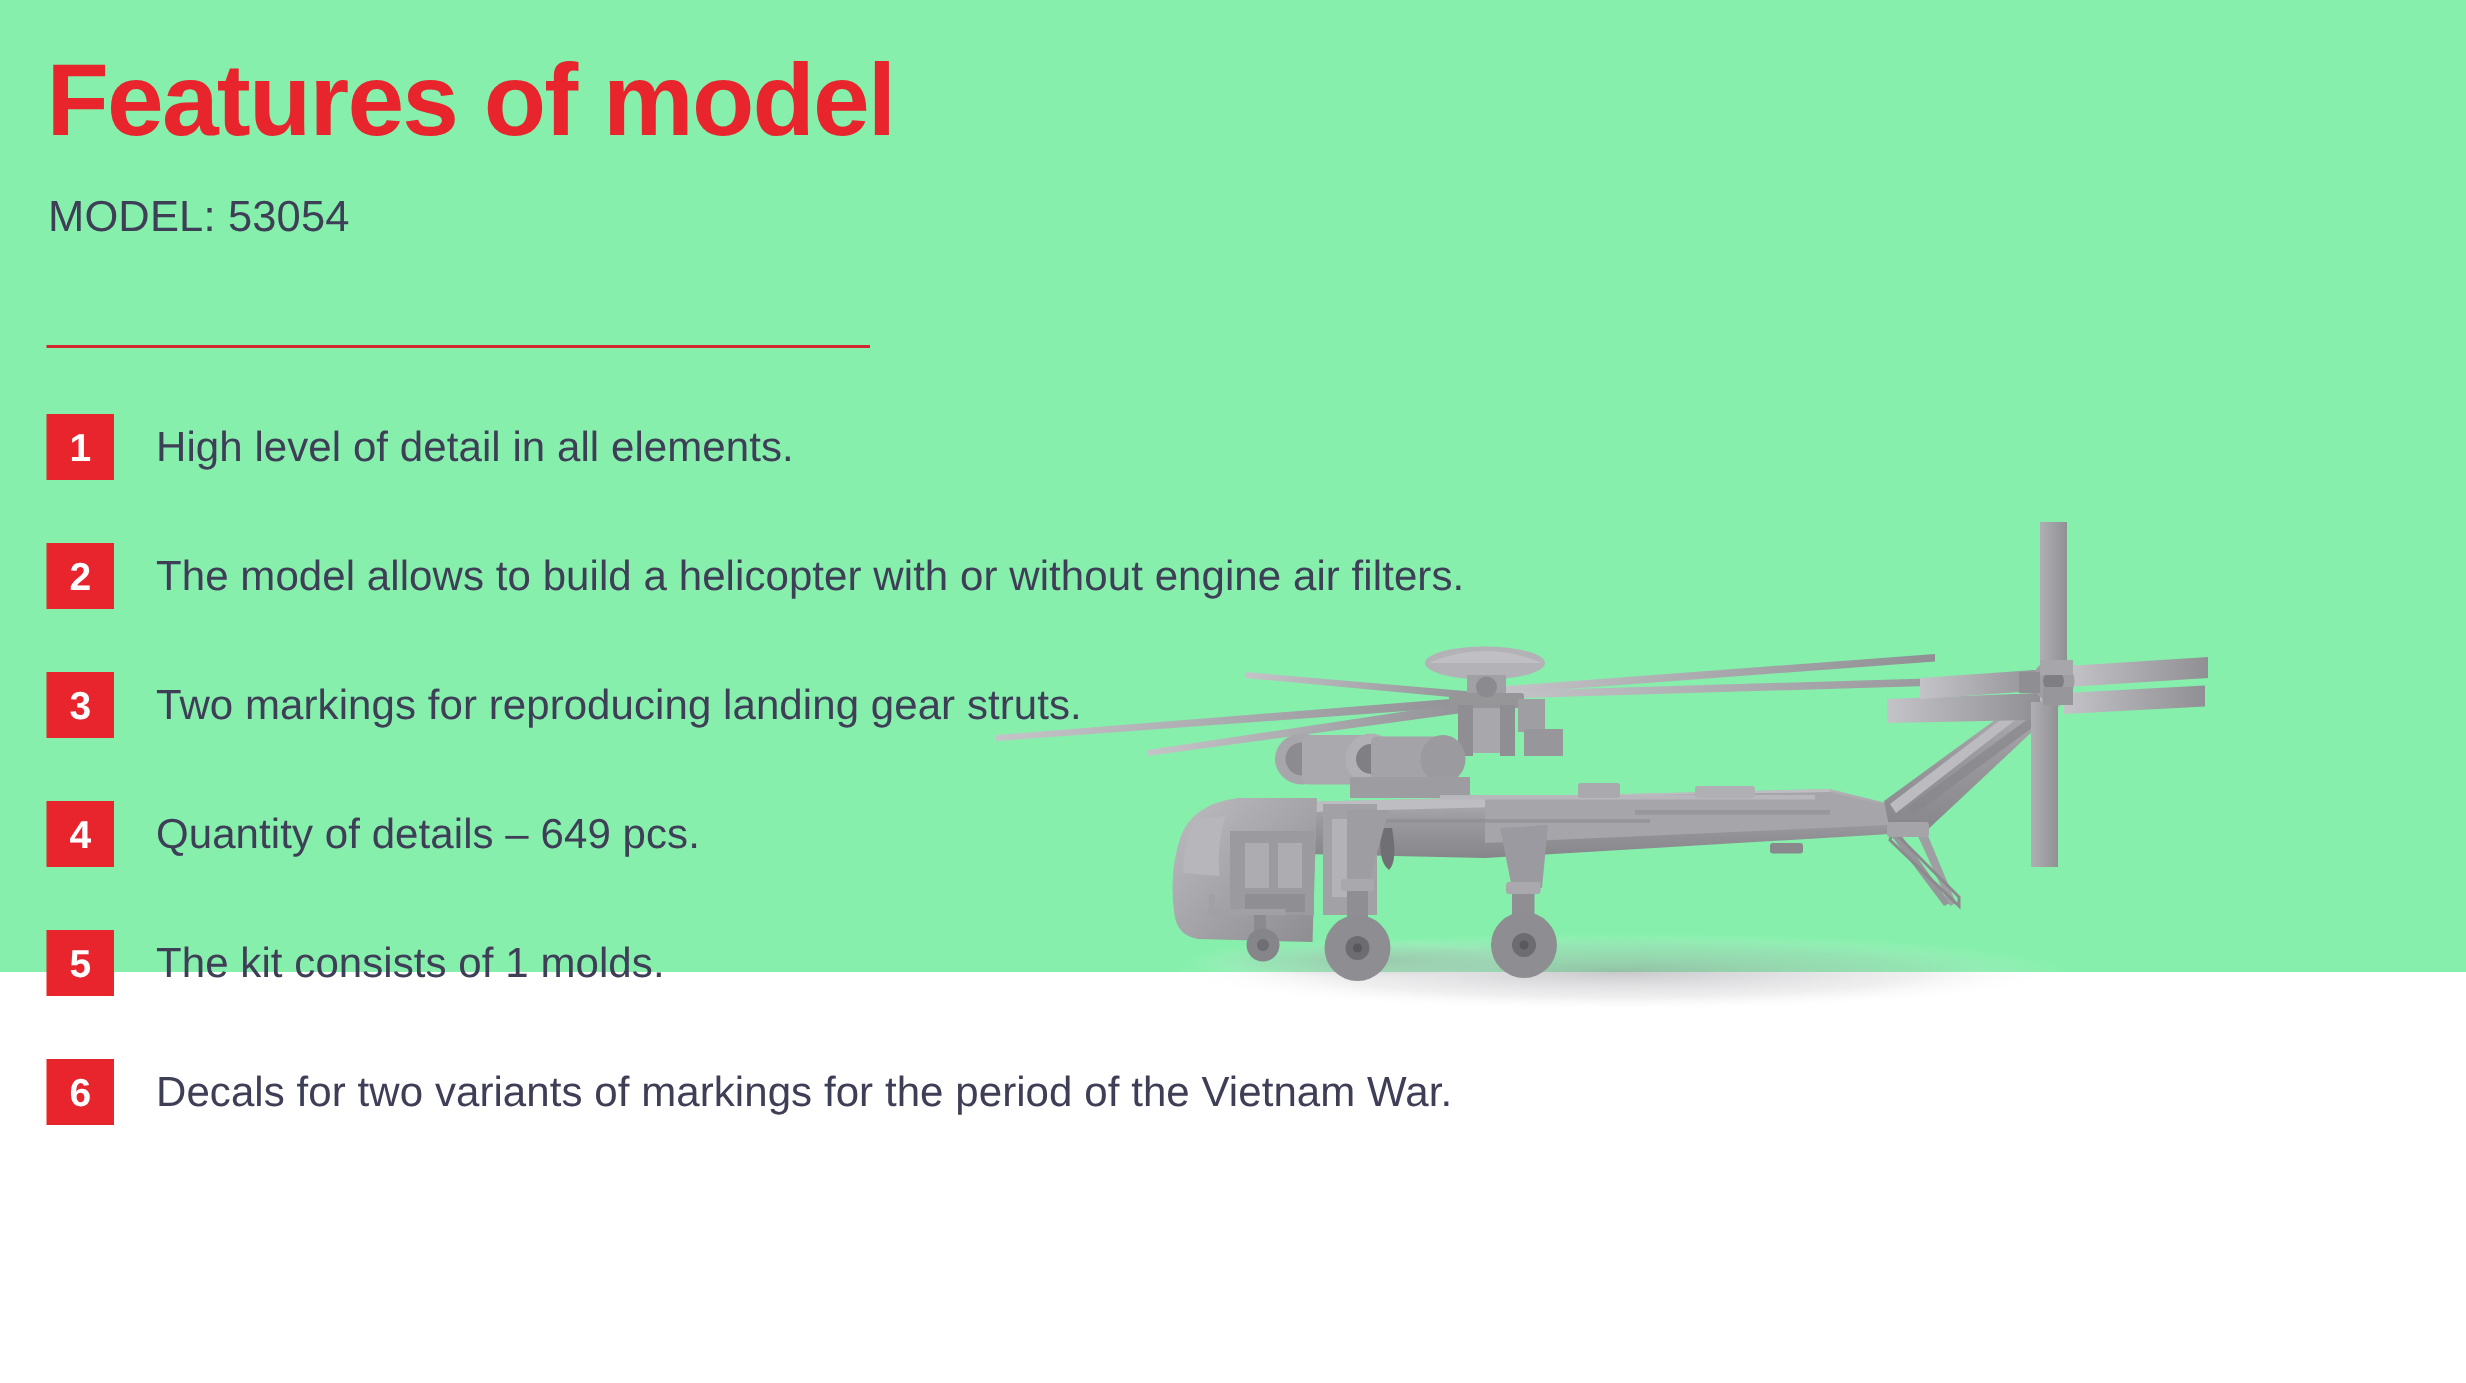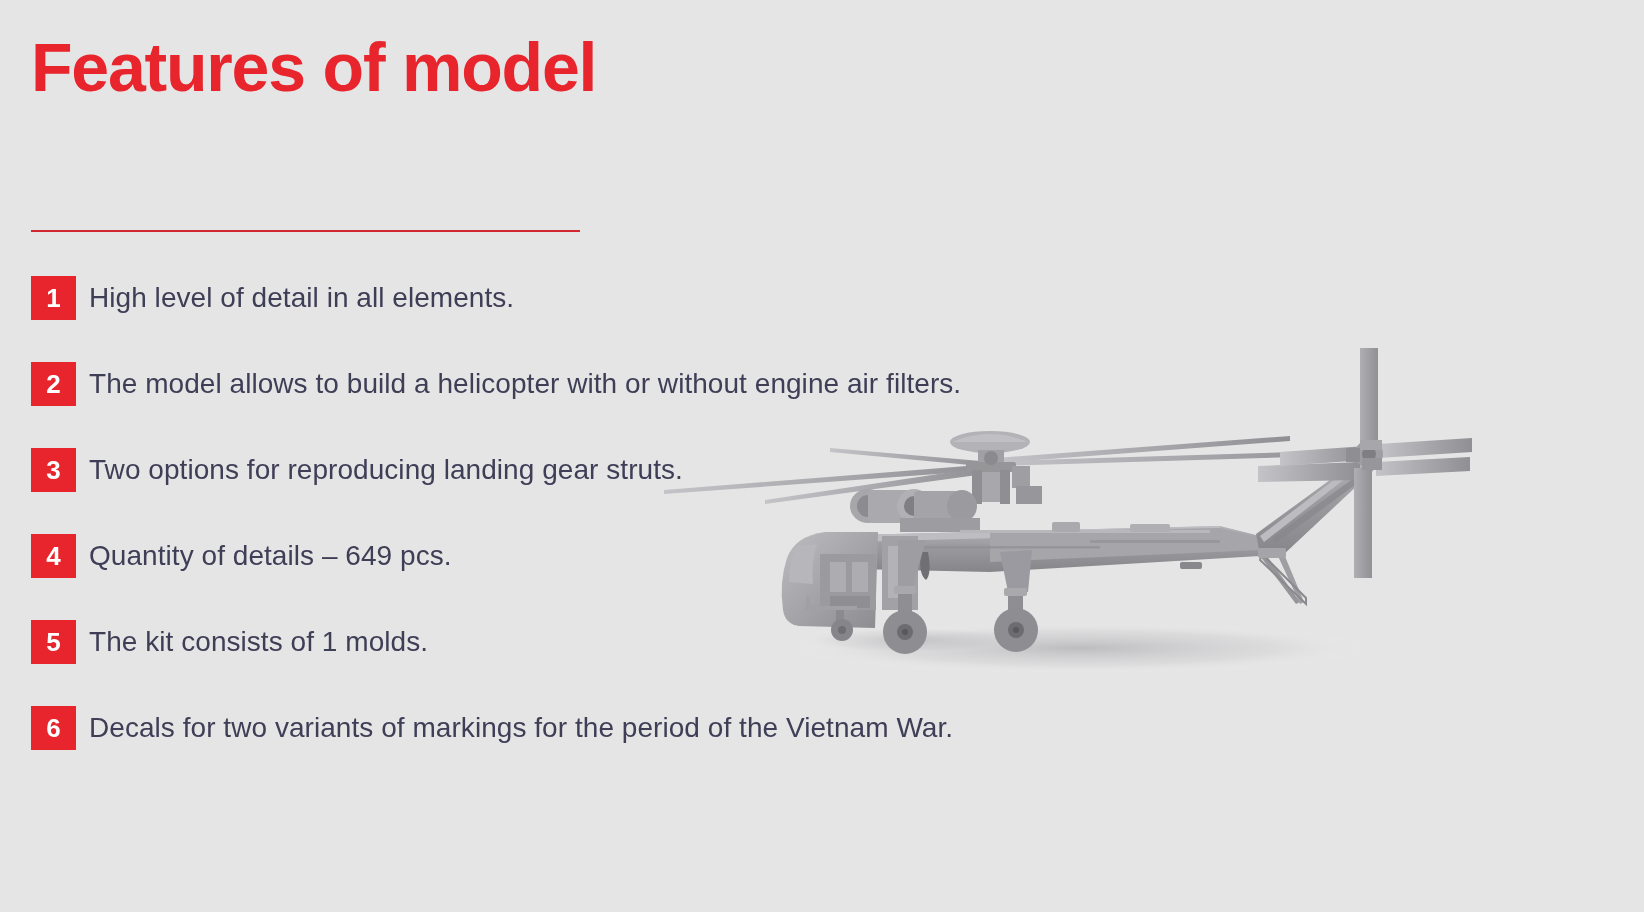--- a/index.html
+++ b/index.html
@@ -10,22 +10,22 @@
   body {
     width: 1644px;
     height: 922px;
     overflow: hidden;
     font-family: "Liberation Sans", sans-serif;
     position: relative;
   }
   .page {
     position: relative;
     width: 1644px;
-    height: 912px;
-    background: #e5e5e5;
+    height: 648px;
+    background: #86efac;
   }
 
   
   .content {
     position: absolute;
     left: 31px;
     top: 0;
     width: 1120px;
     height: 922px;
     z-index: 5;
@@ -92,21 +92,21 @@
     font-weight: bold;
     line-height: 44px;
     text-align: center;
     box-sizing: border-box;
   }
   .feature-text {
     flex: 1 1 auto;
     color: #3F3E57;
     font-size: 28px;
     line-height: 44px;
-    padding-left: 13px;
+    padding-left: 28px;
     white-space: nowrap;
     letter-spacing: 0.05px;
   }
 
   
   .hero {
     position: absolute;
     left: 660px;
     top: 340px;
     width: 830px;
@@ -119,39 +119,40 @@
 </head>
 <body>
 
 <div class="page">
 
   <div class="content">
 
     <h1 class="page-title">Features of model</h1>
 
     <div class="meta">
+      <span class="meta-line">MODEL: 53054</span>
     </div>
 
     <div class="divider"></div>
 
     <ul class="features">
 
       <li class="feature-item">
         <span class="feature-num">1</span>
         <span class="feature-text">High level of detail in all elements.</span>
       </li>
 
       <li class="feature-item">
         <span class="feature-num">2</span>
         <span class="feature-text">The model allows to build a helicopter with or without engine air filters.</span>
       </li>
 
       <li class="feature-item">
         <span class="feature-num">3</span>
-        <span class="feature-text">Two options for reproducing landing gear struts.</span>
+        <span class="feature-text">Two markings for reproducing landing gear struts.</span>
       </li>
 
       <li class="feature-item">
         <span class="feature-num">4</span>
         <span class="feature-text">Quantity of details – 649 pcs.</span>
       </li>
 
       <li class="feature-item">
         <span class="feature-num">5</span>
         <span class="feature-text">The kit consists of 1 molds.</span>

